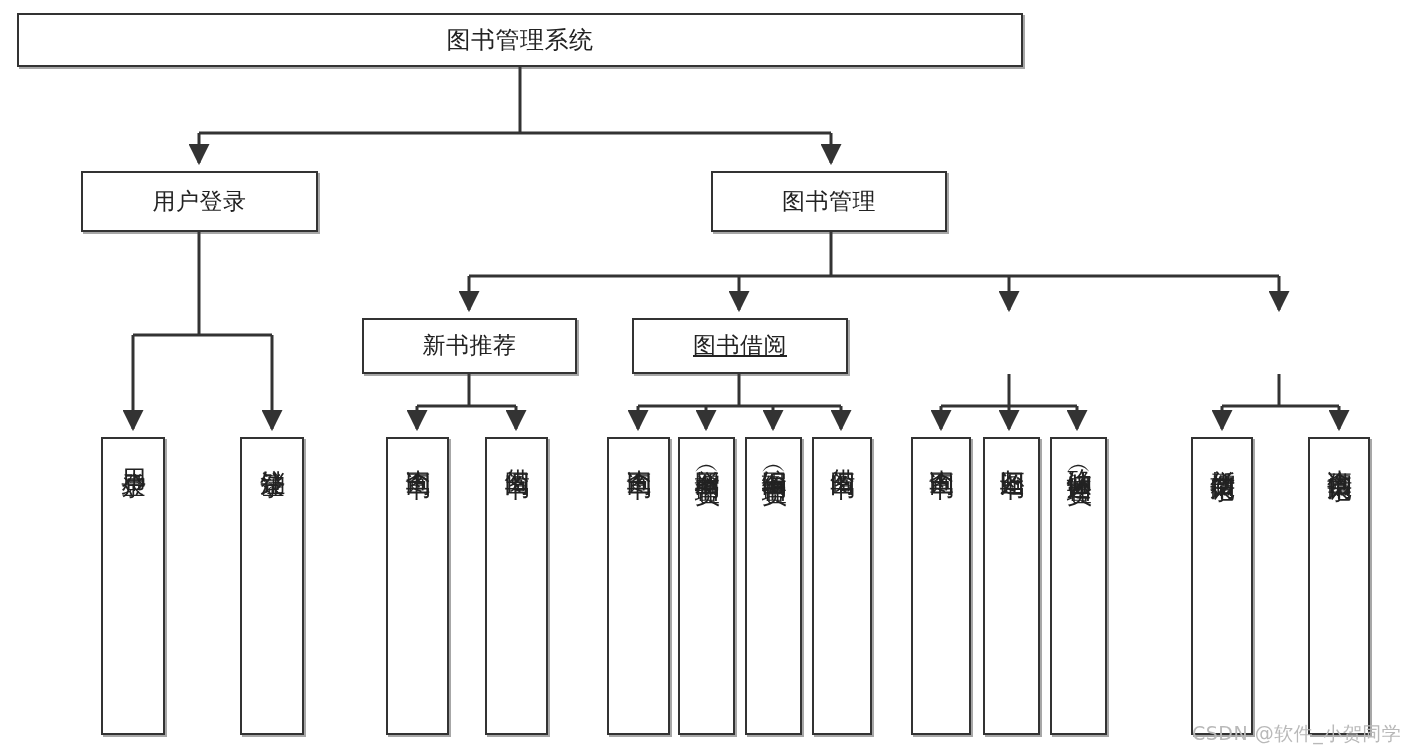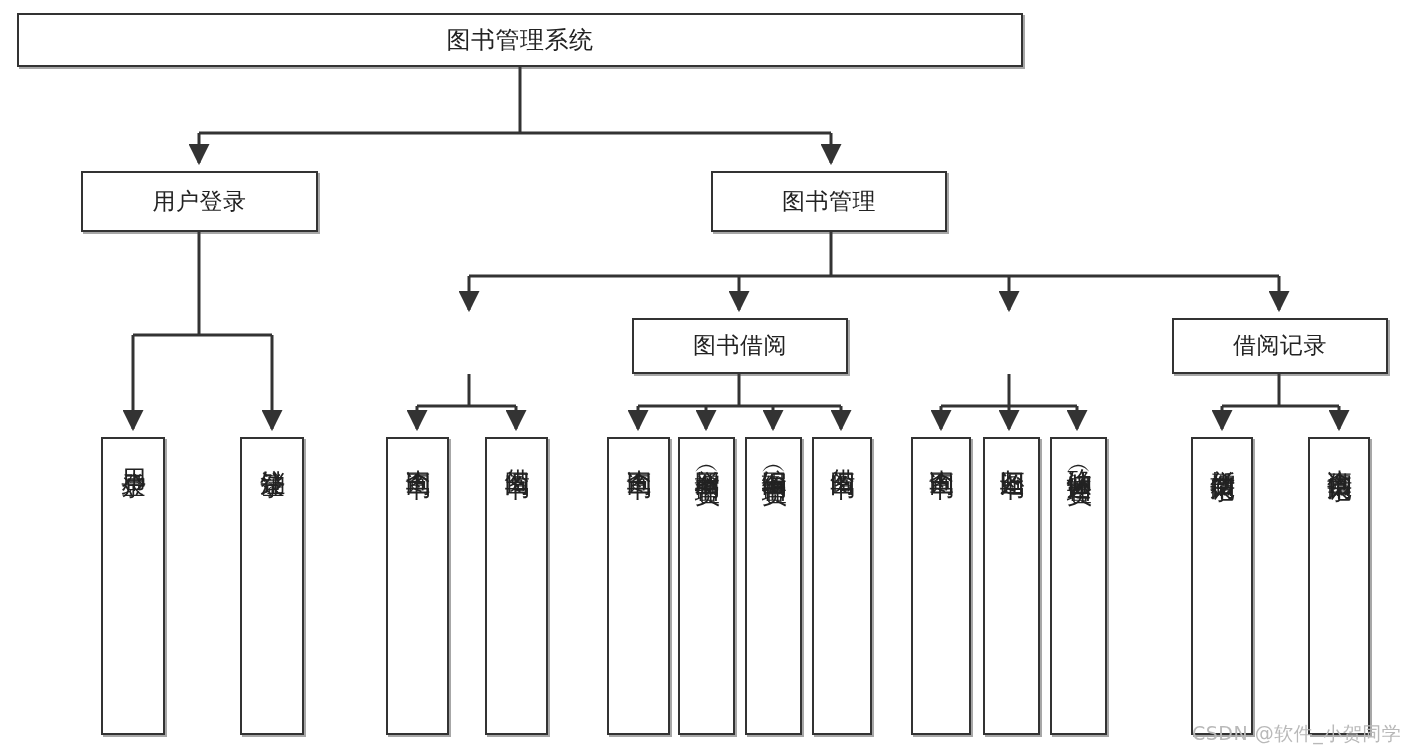--- a/index.html
+++ b/index.html
@@ -110,29 +110,29 @@
   </div>
 
   <div class="node h-node" style="left:81px;top:171px;width:237px;height:61px;">
     <span class="lbl">用户登录</span>
   </div>
 
   <div class="node h-node" style="left:711px;top:171px;width:236px;height:61px;">
     <span class="lbl">图书管理</span>
   </div>
 
+  <div class="node h-node" style="left:362px;top:318px;width:215px;height:56px;">
+    <span class="lbl">新书推荐</span>
+  </div>
 
-  <div class="node h-node" style="left:632px;top:318px;width:216px;height:56px;">
+  <div class="node h-node" style="left:632px;top:318px;width:216px;height:56px;text-decoration:underline;">
     <span class="lbl">图书借阅</span>
   </div>
 
 
-  <div class="node h-node" style="left:1172px;top:318px;width:216px;height:56px;">
-    <span class="lbl">借阅记录</span>
-  </div>
 
   <div class="node v-node" style="left:101px;top:437px;width:64px;height:298px;">
     <span class="lbl">用户登录</span>
   </div>
 
   <div class="node v-node" style="left:240px;top:437px;width:64px;height:298px;">
     <span class="lbl">注销登录</span>
   </div>
 
   <div class="node v-node" style="left:386px;top:437px;width:63px;height:298px;">

